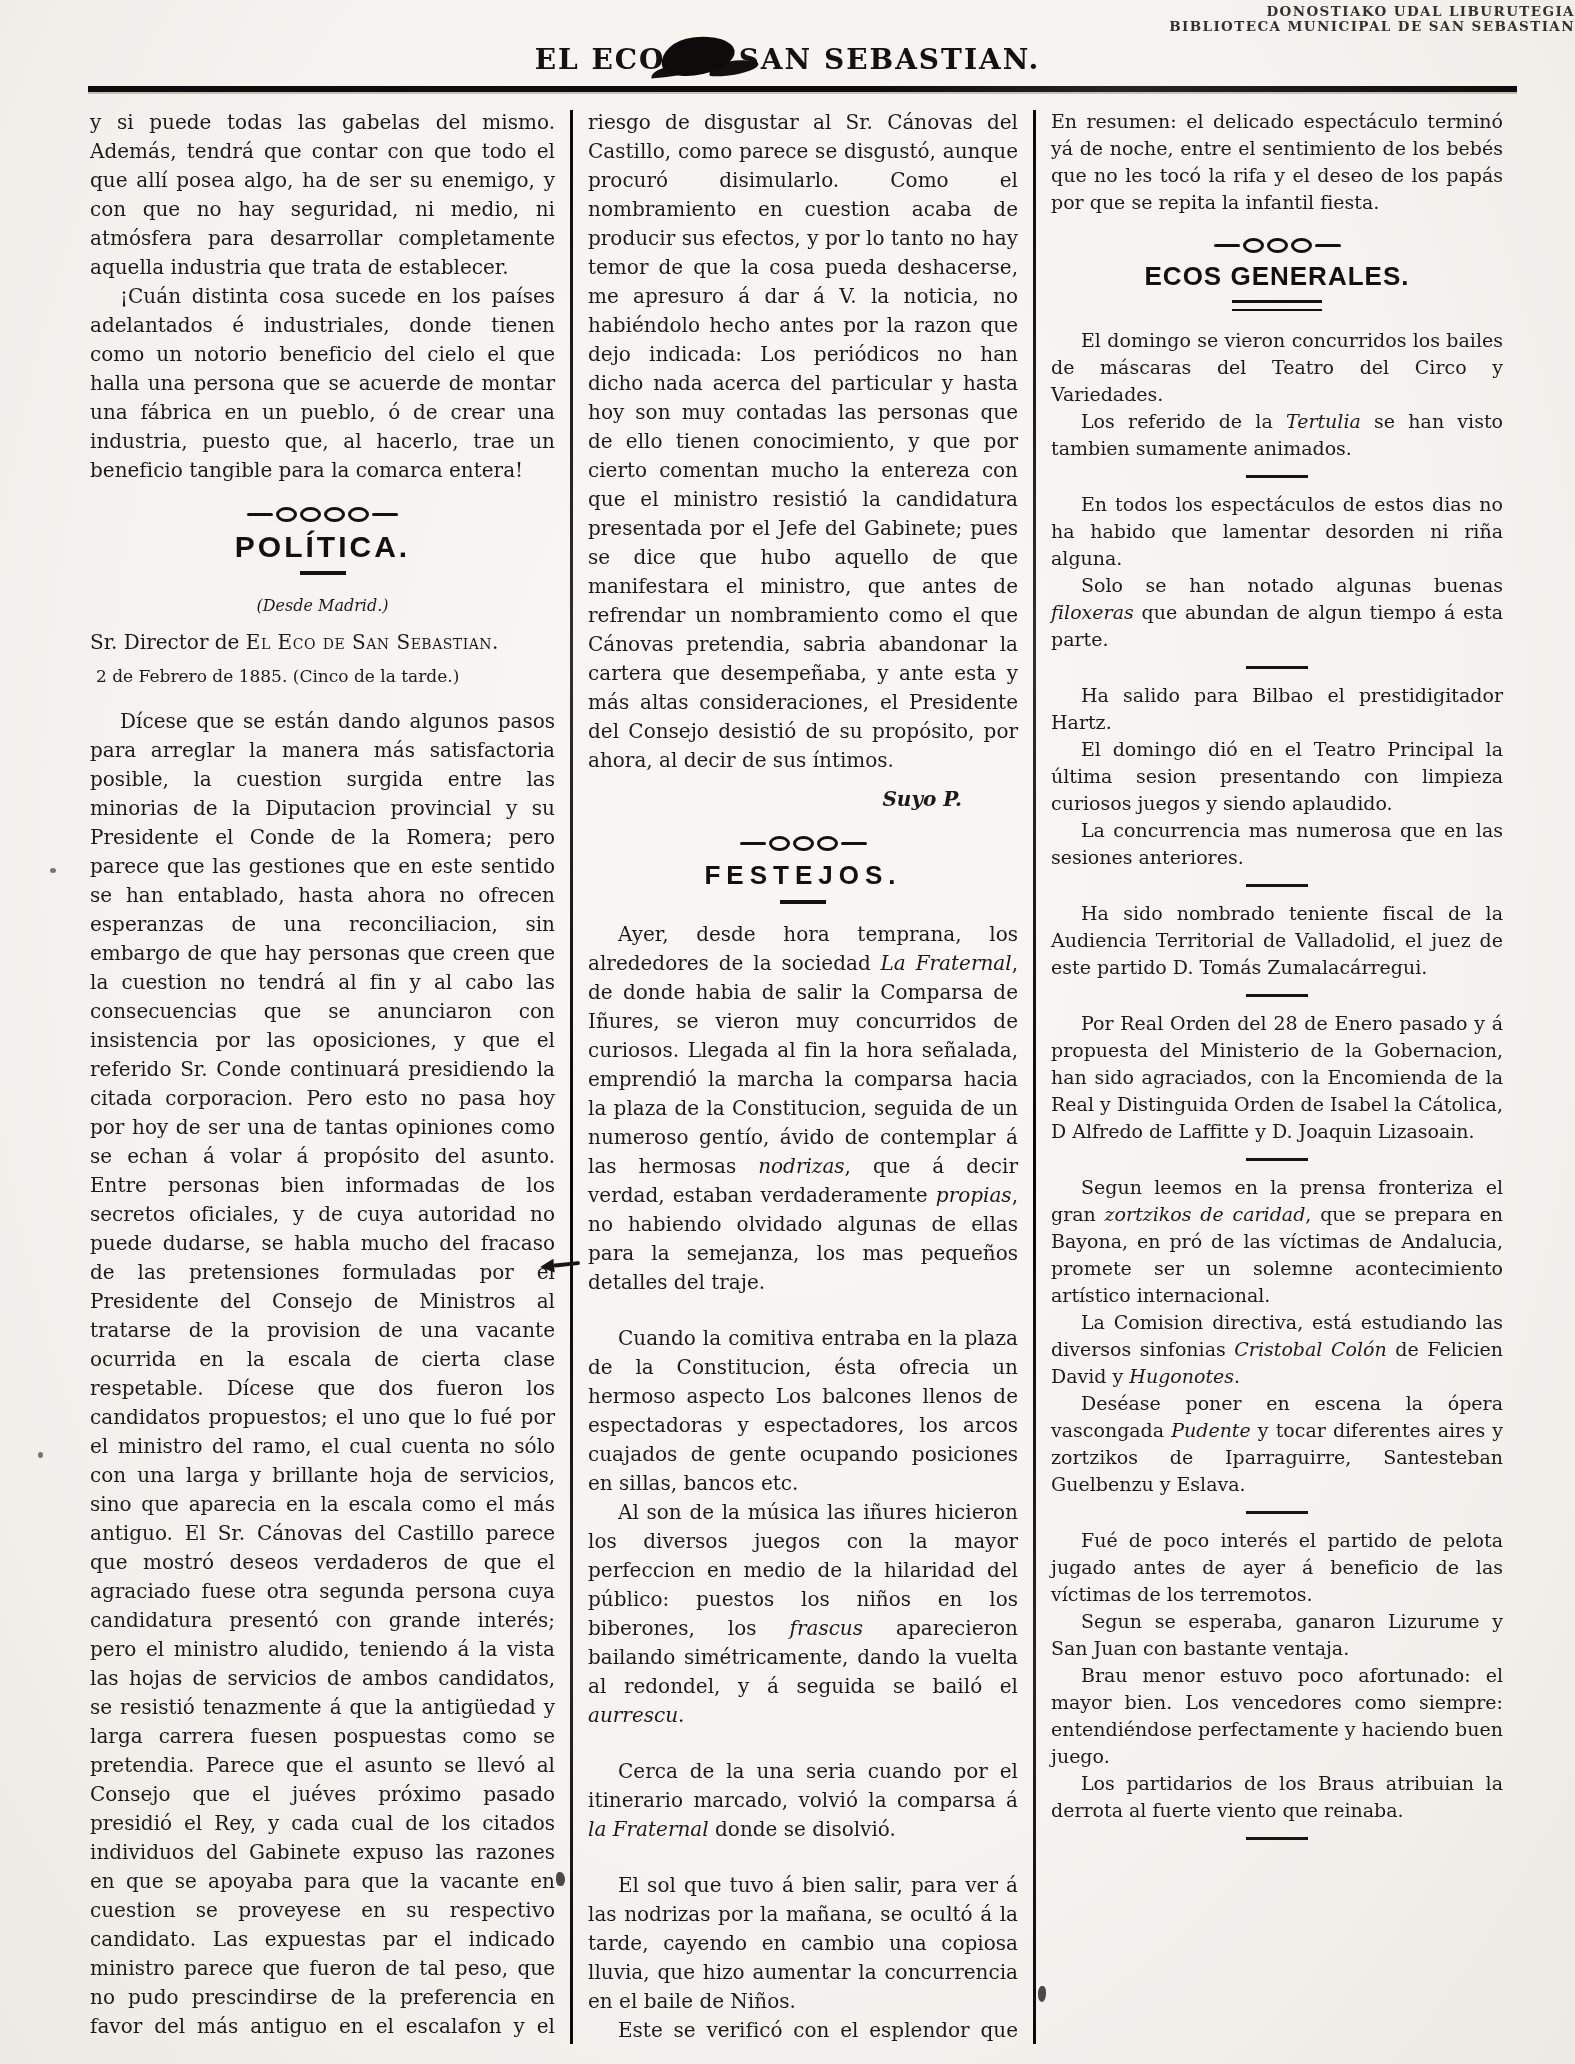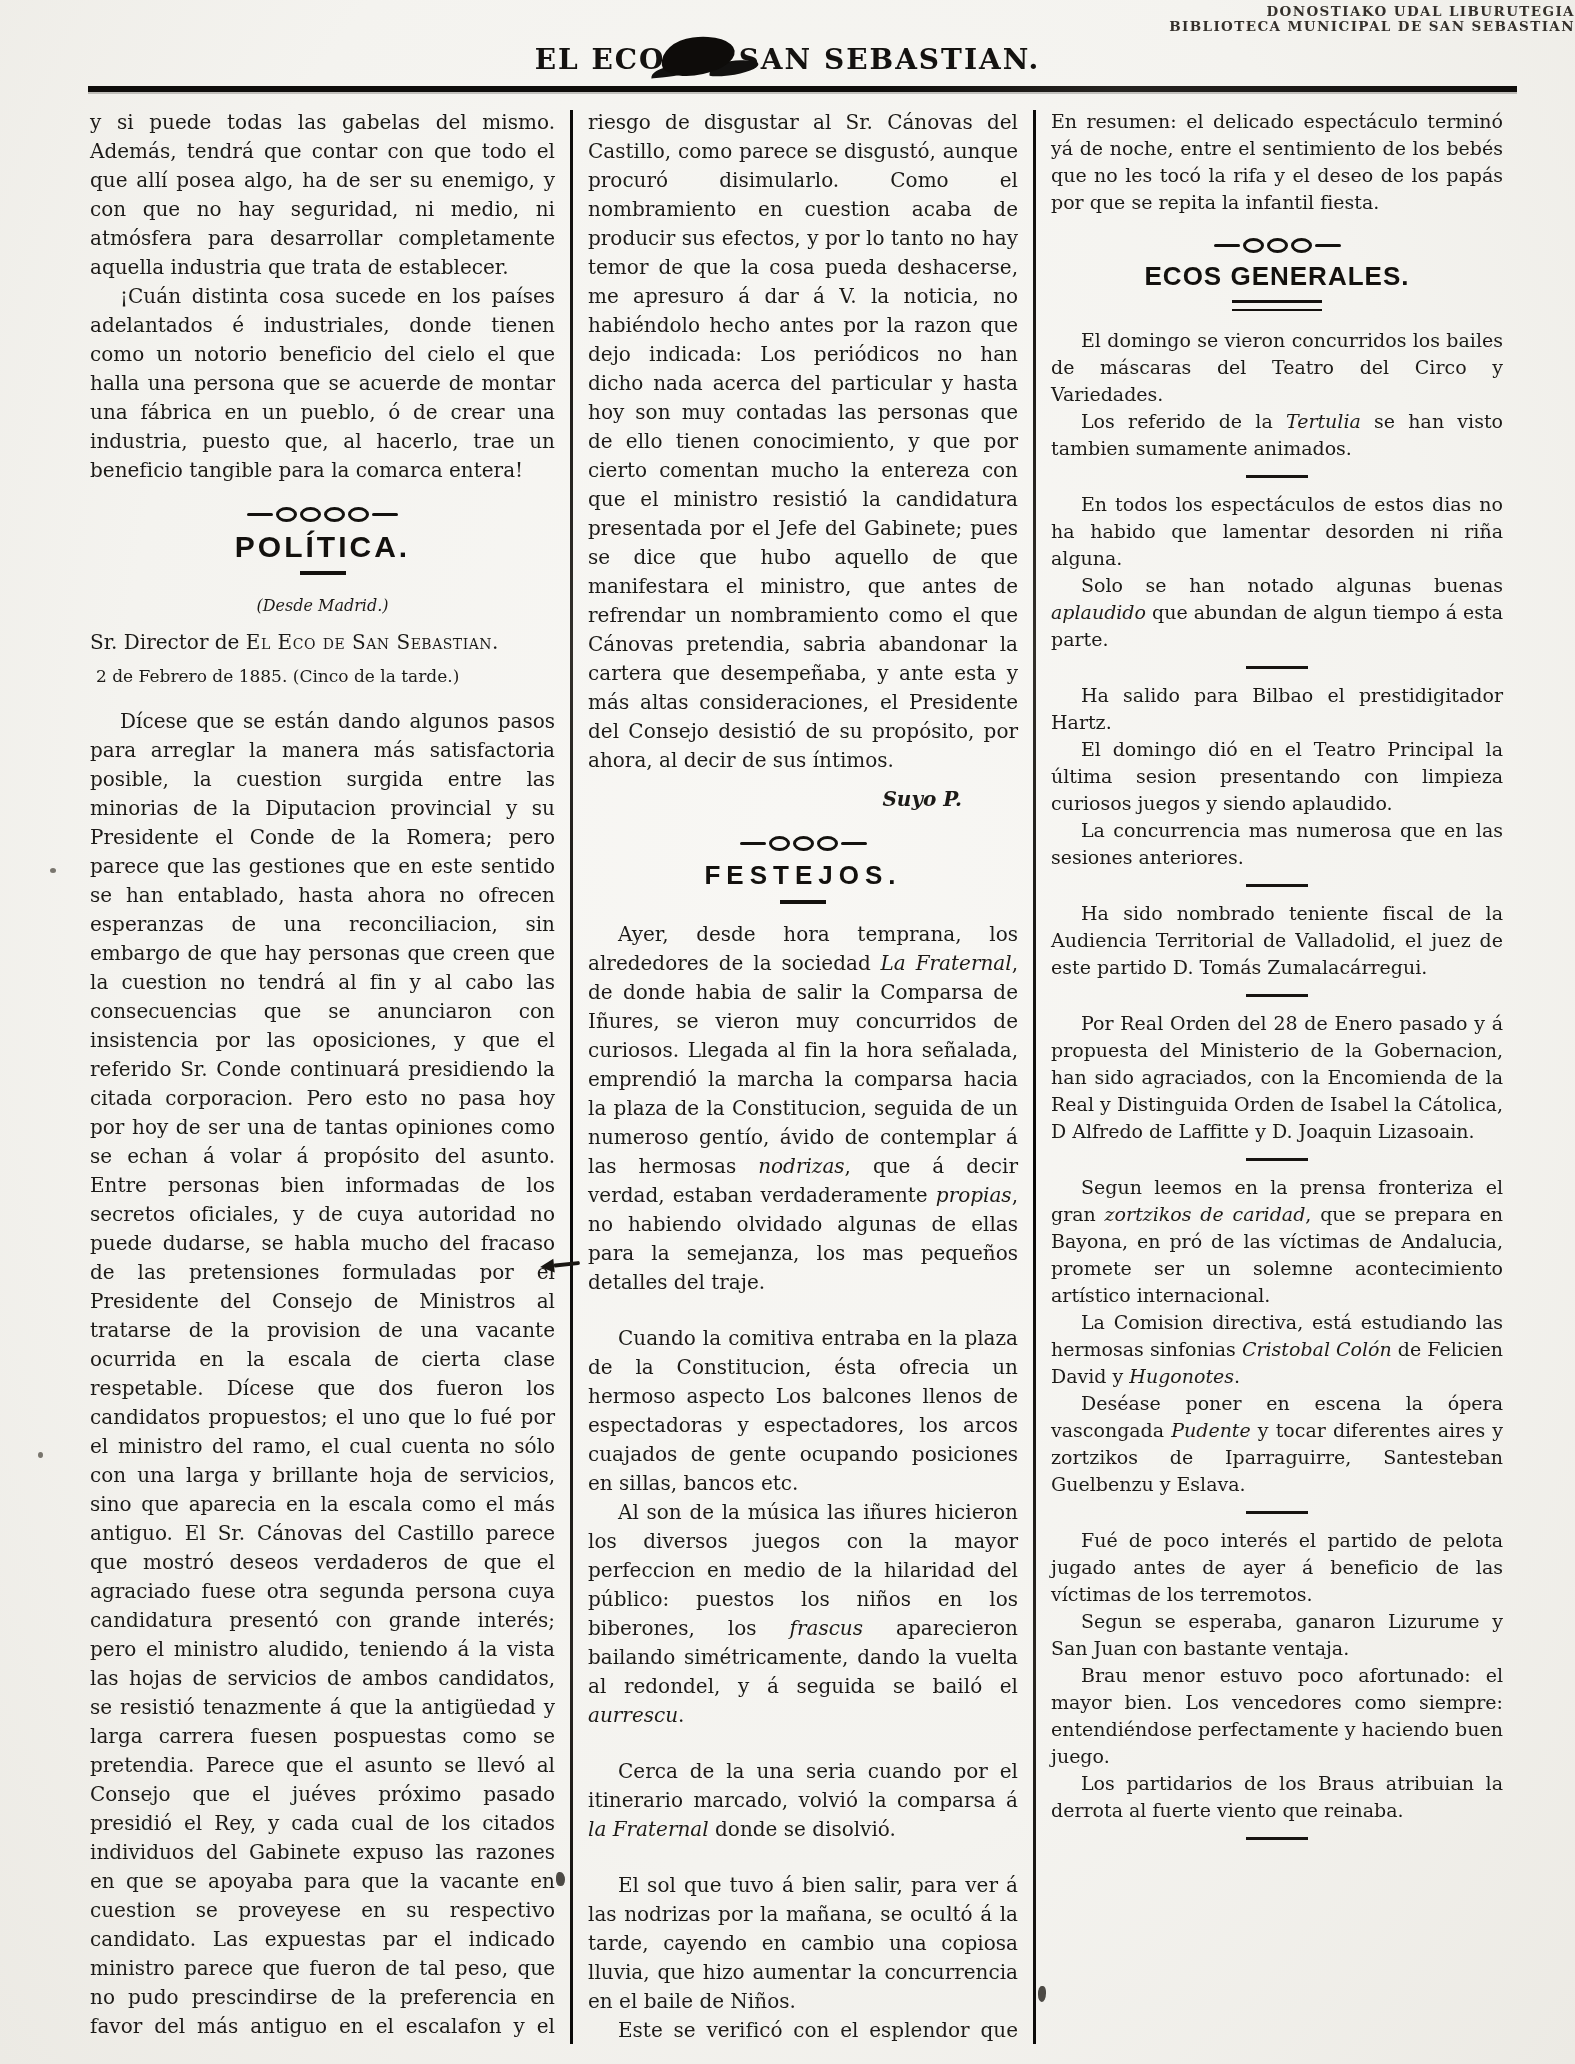--- a/index.html
+++ b/index.html
@@ -152,36 +152,36 @@
       </div>
 
       <h2 class="h-ecos">ECOS GENERALES.</h2>
       <hr class="title-rule-double">
 
       <p class="ind"><span>El domingo se vieron concurridos los bailes de máscaras del Teatro del Circo y Variedades.</span></p>
       <p class="ind"><span>Los referido de la </span><span class="it">Tertulia</span><span> se han visto tambien sumamente animados.</span></p>
       <hr class="sep">
 
       <p class="ind"><span>En todos los espectáculos de estos dias no ha habido que lamentar desorden ni riña alguna.</span></p>
-      <p class="ind"><span>Solo se han notado algunas buenas </span><span class="it">aplaudido</span><span> que abundan de algun tiempo á esta parte.</span></p>
+      <p class="ind"><span>Solo se han notado algunas buenas </span><span class="it">filoxeras</span><span> que abundan de algun tiempo á esta parte.</span></p>
       <hr class="sep">
 
       <p class="ind"><span>Ha salido para Bilbao el  prestidigitador Hartz.</span></p>
       <p class="ind"><span>El domingo dió en el Teatro Principal la última sesion presentando con limpieza curiosos juegos y siendo aplaudido.</span></p>
       <p class="ind"><span>La concurrencia mas numerosa que en las sesiones anteriores.</span></p>
       <hr class="sep">
 
       <p class="ind"><span>Ha sido nombrado teniente fiscal de la Audiencia Territorial de Valladolid, el juez de este partido D.  Tomás Zumalacárregui.</span></p>
       <hr class="sep">
 
       <p class="ind"><span>Por Real Orden del 28 de  Enero pasado y á propuesta del Ministerio de la Gobernacion, han sido agraciados, con la Encomienda de la Real y Distinguida Orden de Isabel la Cátolica, D Alfredo de Laffitte y D. Joaquin Lizasoain.</span></p>
       <hr class="sep">
 
       <p class="ind"><span>Segun leemos en la prensa  fronteriza el gran </span><span class="it">zortzikos de caridad</span><span>, que se prepara en Bayona, en pró de las víctimas de Andalucia, promete ser un solemne acontecimiento artístico internacional.</span></p>
-      <p class="ind"><span>La Comision directiva, está estudiando las hermosas sinfonias </span><span class="it">Cristobal Colón</span><span> de Felicien David y </span><span class="it">Hugonotes</span><span>.</span></p>
+      <p class="ind"><span>La Comision directiva, está estudiando las diversos sinfonias </span><span class="it">Cristobal Colón</span><span> de Felicien David y </span><span class="it">Hugonotes</span><span>.</span></p>
       <p class="ind"><span>Deséase poner en escena la ópera vascongada </span><span class="it">Pudente</span><span> y tocar diferentes aires y zortzikos de Iparraguirre, Santesteban Guelbenzu y Eslava.</span></p>
       <hr class="sep">
 
       <p class="ind"><span>Fué de poco interés el  partido de pelota jugado antes de ayer á beneficio de las víctimas de los terremotos.</span></p>
       <p class="ind"><span>Segun se esperaba, ganaron Lizurume y San Juan con bastante ventaja.</span></p>
       <p class="ind"><span>Brau menor estuvo poco afortunado: el mayor bien. Los vencedores como siempre: entendiéndose perfectamente y haciendo buen juego.</span></p>
       <p class="ind"><span>Los partidarios de los Braus atribuian la derrota al fuerte viento que reinaba.</span></p>
       <hr class="sep">
     </section>
   </div>

